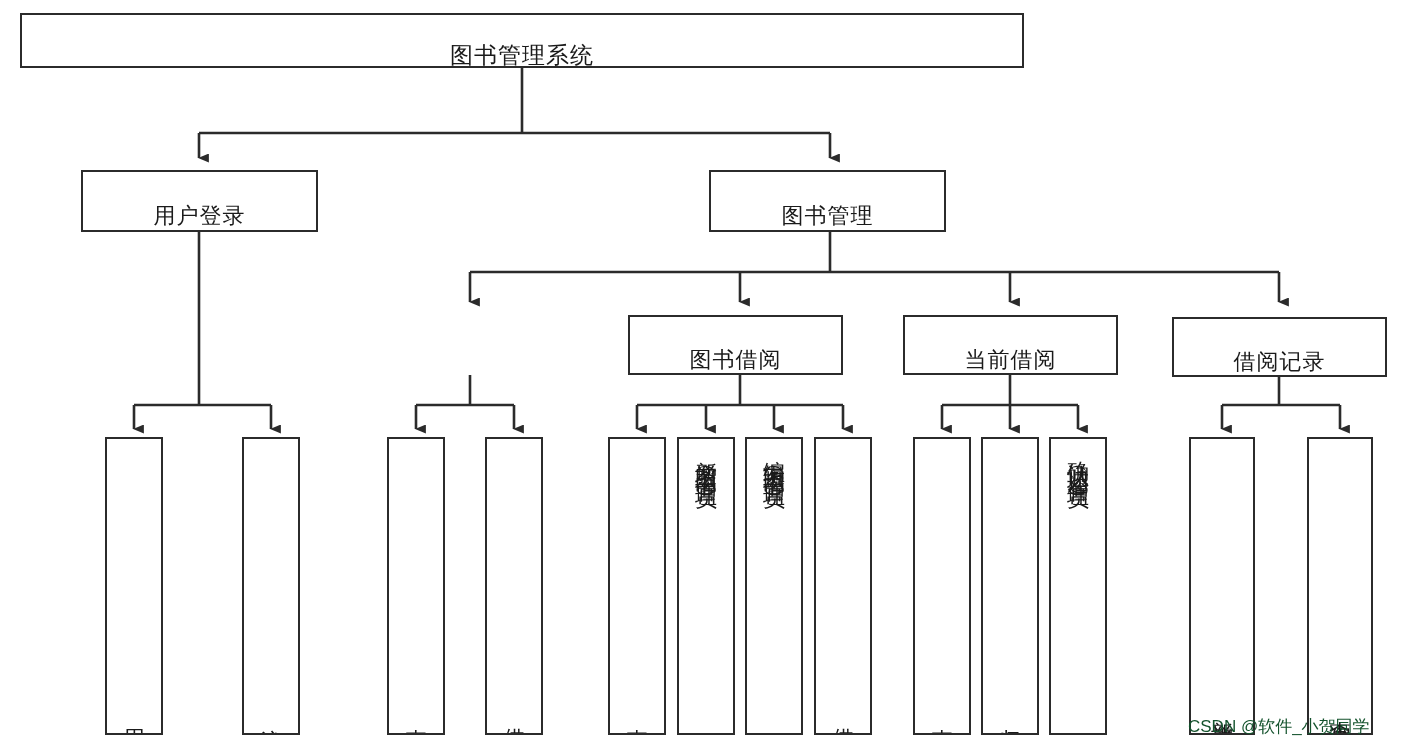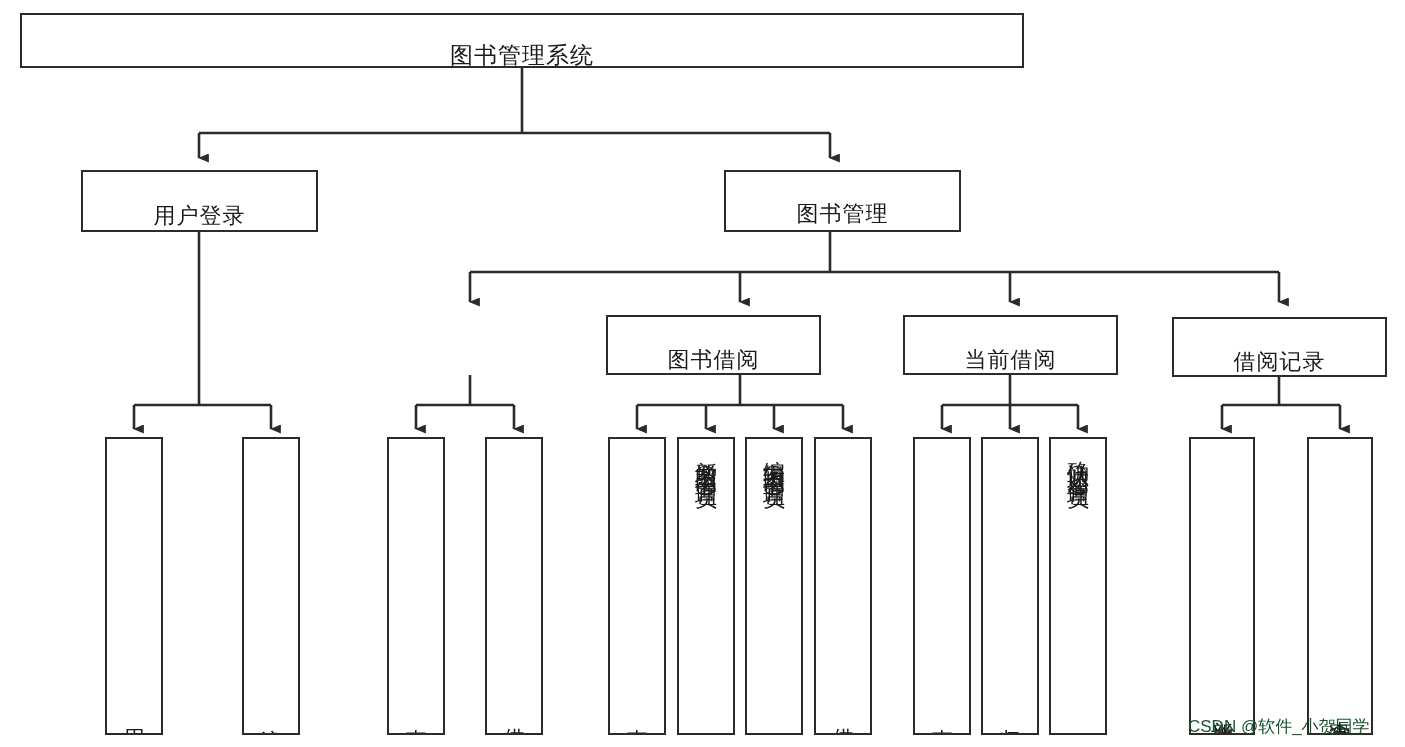--- a/index.html
+++ b/index.html
@@ -134,25 +134,25 @@
     </g>
   </svg>
 
   <div class="node h root" style="left:20px; top:13px; width:1004px; height:55px;">
     <span class="node-label">图书管理系统</span>
   </div>
 
   <div class="node h" style="left:81px; top:170px; width:237px; height:62px;">
     <span class="node-label">用户登录</span>
   </div>
-  <div class="node h" style="left:724px; top:170px; width:237px; height:62px;font-family:Liberation Mono, monospace;">
+  <div class="node h" style="left:709px; top:170px; width:237px; height:62px;">
     <span class="node-label">图书管理</span>
   </div>
 
-  <div class="node h" style="left:606px; top:315px; width:215px; height:60px;">
+  <div class="node h" style="left:628px; top:315px; width:215px; height:60px;">
     <span class="node-label">图书借阅</span>
   </div>
   <div class="node h" style="left:903px; top:315px; width:215px; height:60px;justify-content:center;">
     <span class="node-label">当前借阅</span>
   </div>
   <div class="node h" style="left:1172px; top:317px; width:215px; height:60px;">
     <span class="node-label">借阅记录</span>
   </div>
 
   <div class="node v" style="left:105px; top:437px; width:58px; height:298px;">

